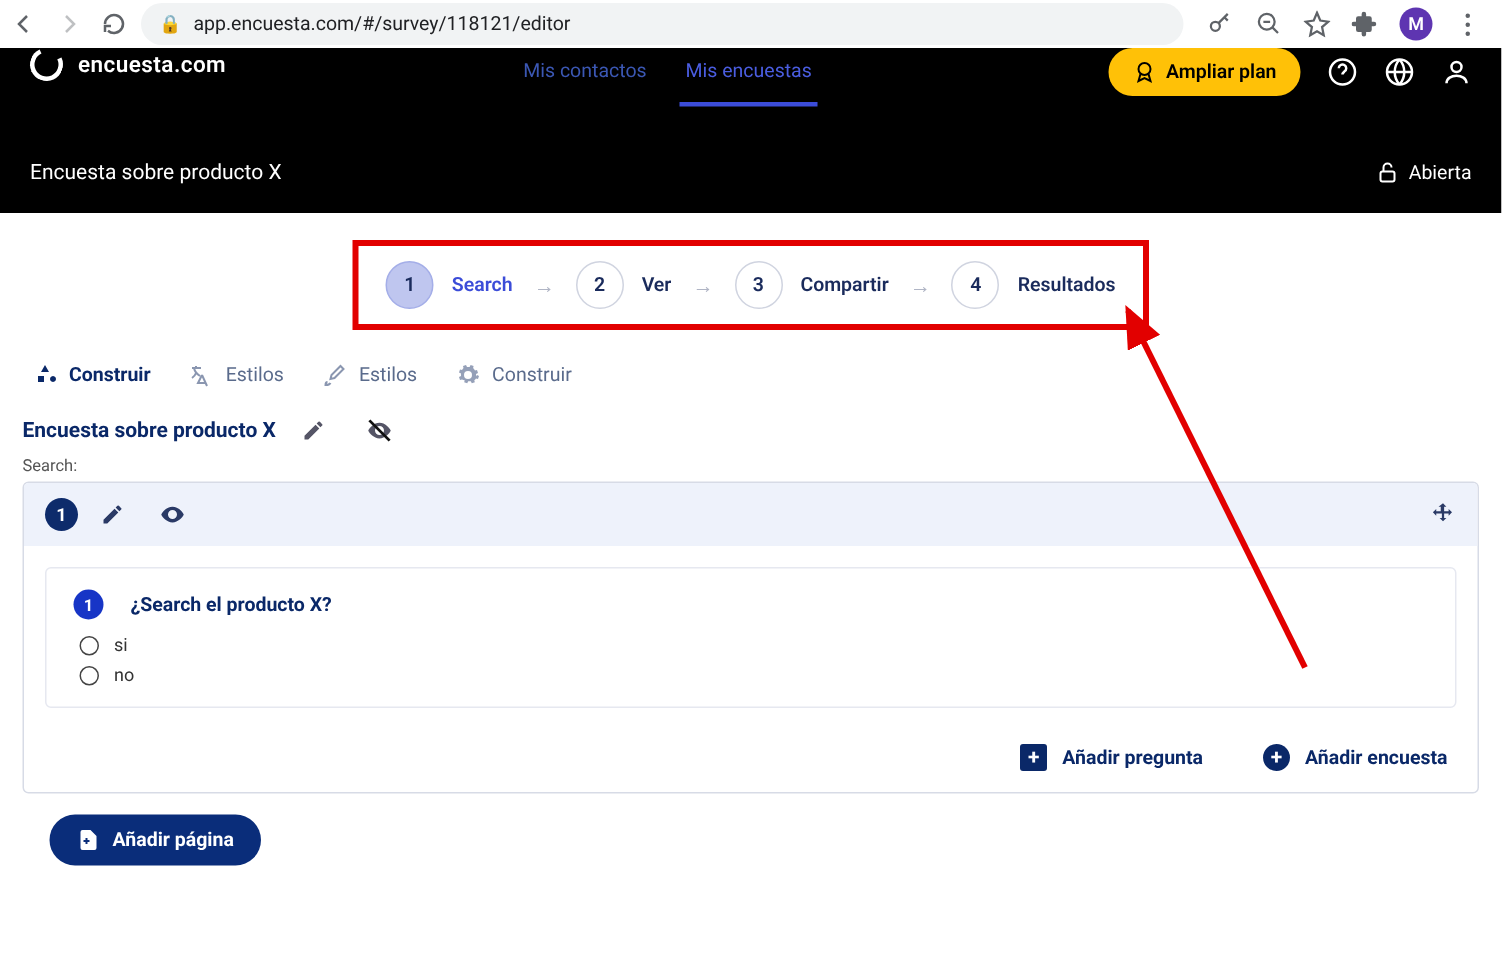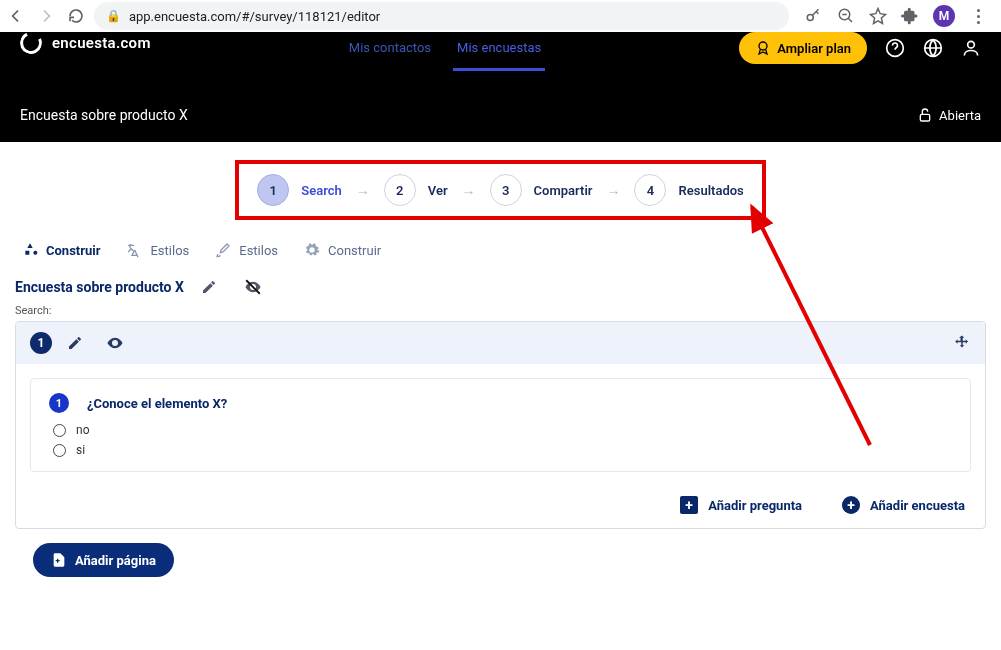--- a/index.html
+++ b/index.html
@@ -296,30 +296,30 @@
       <span class="title-action move-icon">
           <svg viewBox="0 0 24 24" width="18" height="18" fill="#2a3a66">
             <path d="M12 2l3 3h-2v4h4V7l3 3-3 3v-2h-4v4h2l-3 3-3-3h2v-4H6v2l-3-3 3-3v2h4V5H8z"></path>
           </svg>
         </span>
     </div>
 
     <div class="question-card">
       <div class="question-row">
         <div class="q-badge">1</div>
-        <div class="q-text">¿Conoce el elemento X?</div>
+        <div class="q-text">¿Search el producto X?</div>
       </div>
       <div class="answers">
         <div class="answer">
           <span class="radio-circle"></span>
-          <span>no</span>
+          <span>si</span>
         </div>
         <div class="answer">
           <span class="radio-circle"></span>
-          <span>si</span>
+          <span>no</span>
         </div>
       </div>
     </div>
 
     <div class="page-footer">
       <div class="footer-action">
         <span class="footer-icon-sq">+</span>
         <span>Añadir pregunta</span>
       </div>
       <div class="footer-action">

